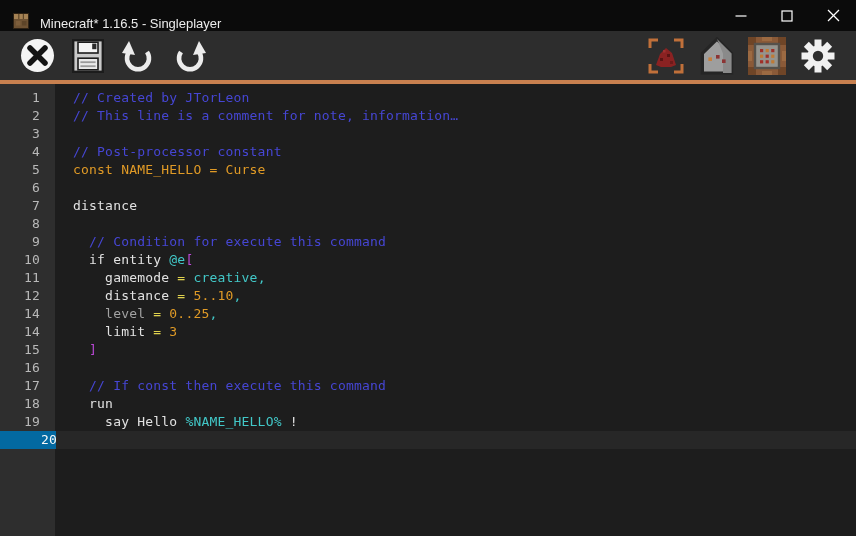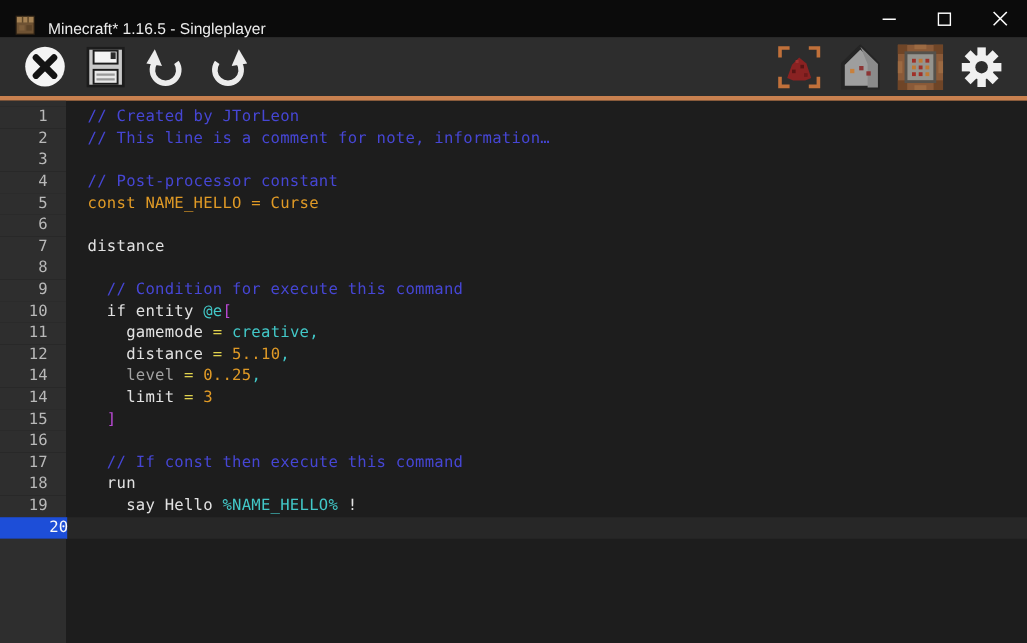--- a/index.html
+++ b/index.html
@@ -44,21 +44,21 @@
   }
   .line { display: flex; height: 18px; line-height: 18px; flex: 0 0 auto; }
   .line.spacer { height: 5px; }
   .line.filler { flex: 1 1 auto; height: auto; }
   .ln {
     width: 55px; min-width: 55px; padding-right: 15px;
     text-align: right; background: #2e2e2e; color: #b9b9b9;
   }
   .lc { flex: 1; padding-left: 18px; white-space: pre; }
   .line.active { background: #272727; }
-  .line.active .ln { background: #1d4ed8; color: #fafafa; padding-left: 41px; }
+  .line.active .ln { background: #0369a1; color: #fafafa; padding-left: 41px; }
 </style>
 </head>
 <body>
 
 <div class="titlebar">
   <span class="tb-icon">
     <svg width="20" height="20" viewBox="0 0 20 20">
       <rect x="2" y="2" width="16" height="16" fill="#2e2214"></rect>
       <rect x="3" y="3" width="14" height="5" fill="#a58254"></rect>
       <rect x="3" y="8" width="14" height="9" fill="#6e5233"></rect>

